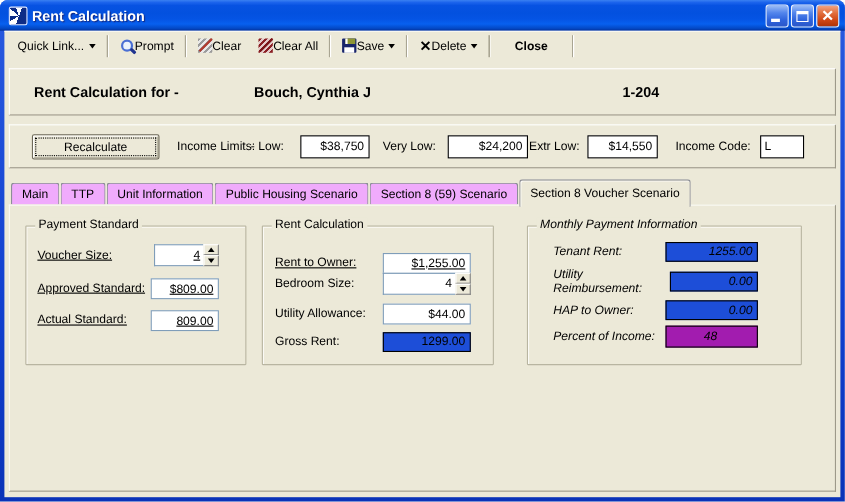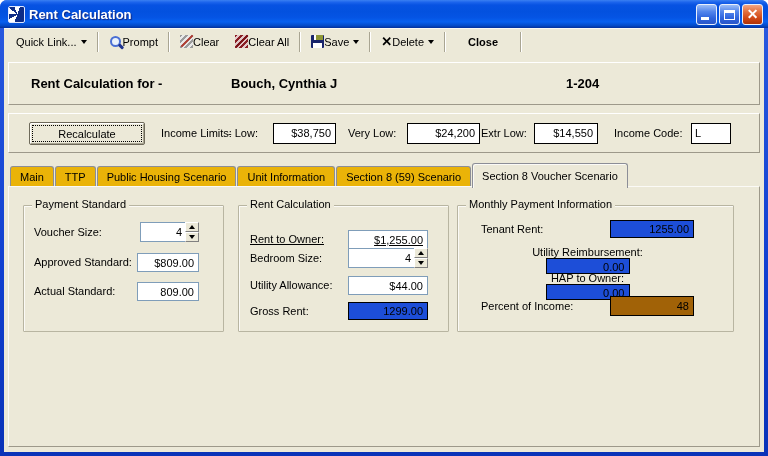--- a/index.html
+++ b/index.html
@@ -73,38 +73,38 @@
     text-align:right; padding:3px 4px 0 3px; }
   .recalc-btn { position:absolute; left:20px; top:8px; width:116px; height:23px;
     background:#ECE9D8; border:1px solid #6E6A5A; border-radius:2px;
     box-shadow:inset 1px 1px 0 #FFFFFF, inset -1px -1px 0 #A9A592;
     font-family:"Liberation Sans",sans-serif; font-size:11px;
     outline:1px dotted #000; outline-offset:-4px; }
 
   
   .tabs { position:absolute; top:135px; left:6px; height:23px; display:flex; align-items:flex-end; }
   .tab { height:20px; padding:0 9px; display:flex; align-items:center;
-    background:#eab308; border:1px solid #8C8E97; border-bottom:none;
+    background:#f0abfc; border:1px solid #8C8E97; border-bottom:none;
     border-radius:3px 3px 0 0; margin-right:1px; position:relative; z-index:1; }
   .tab.selected { height:25px; margin-bottom:-2px; z-index:3; background:#ECE9D8;
     box-shadow:inset 1px 1px 0 #FBFAF6; }
 
   .content { position:absolute; top:158px; left:4px; width:752px; height:261px; background:#ECE9D8;
     border:1px solid; border-color:#FBFAF6 #9D998A #9D998A #FBFAF6; z-index:2; }
 
   
   .groupbox { position:absolute; top:18px; height:127px; border:1px solid #B8B5A1;
     border-radius:1px; box-shadow:1px 1px 0 #FBFAF6 inset; }
   .gb-title { position:absolute; top:-8px; left:8px; background:#ECE9D8; padding:0 3px; }
   .gb-ps  { left:14px;  width:201px; }
   .gb-ri  { left:229px; width:211px; }
-  .gb-mpi { left:448px; width:277px; }
+  .gb-mpi { left:470px; width:250px;font-style:italic; }
 
   .row { position:absolute; display:flex; justify-content:space-between; align-items:center; height:20px; }
-  .gb-ps  .row { left:10px; right:24px; }
+  .gb-ps  .row { left:10px; right:24px;text-decoration:underline; }
   .gb-ri  .row { left:11px; right:20px; }
   .gb-mpi .row { left:23px; right:39px; }
 
   .input-field { background:#fff; border:1px solid #7F9DB9; height:19px;
     text-align:right; padding:3px 4px 0 2px; }
   .w62 { width:62px; } .w80 { width:80px; }
   .ro-field { background:#1d4ed8; border:1px solid #000; height:18px; width:84px;
     text-align:right; padding:2px 4px 0 2px; }
   .ro-wide { width:80px; }
   .alert-field { height:20px; padding-top:3px; }
@@ -194,22 +194,22 @@
       <span class="vbox" style="left:398px; width:73px;">$24,200</span>
       <span class="lab" style="left:472px;">Extr Low:</span>
       <span class="vbox" style="left:525px; width:64px;">$14,550</span>
       <span class="lab" style="left:605px;">Income Code:</span>
       <span class="vbox" style="left:682px; width:40px; text-align:left;">L</span>
     </div>
 
     <div class="tabs">
       <span class="tab">Main</span>
       <span class="tab">TTP</span>
+      <span class="tab">Unit Information</span>
       <span class="tab">Public Housing Scenario</span>
-      <span class="tab">Unit Information</span>
       <span class="tab">Section 8 (59) Scenario</span>
       <span class="tab selected">Section 8 Voucher Scenario</span>
     </div>
 
     <div class="content">
 
       <div class="groupbox gb-ps">
         <span class="gb-title">Payment Standard</span>
         <div class="row" style="top:16px;">
           <span>Voucher Size:</span>
@@ -264,29 +264,29 @@
           <span class="ro-field ro-wide">1299.00</span>
         </div>
       </div>
 
       <div class="groupbox gb-mpi">
         <span class="gb-title">Monthly Payment Information</span>
         <div class="row" style="top:13px;">
           <span>Tenant Rent:</span>
           <span class="ro-field">1255.00</span>
         </div>
-        <div class="row" style="top:40px;flex-direction:column;">
+        <div class="row" style="top:40px;">
           <span>Utility Reimbursement:</span>
           <span class="ro-field">0.00</span>
         </div>
-        <div class="row" style="top:66px;flex-direction:column;">
+        <div class="row" style="top:66px;">
           <span>HAP to Owner:</span>
           <span class="ro-field">0.00</span>
         </div>
         <div class="row" style="top:90px;">
           <span>Percent of Income:</span>
-          <span class="ro-field alert-field" style="background: #a16207;">48</span>
+          <span class="ro-field alert-field" style="background: #a21caf; text-align: center;">48</span>
         </div>
       </div>
 
     </div>
   </div>
 </div>
 
 </body></html>

